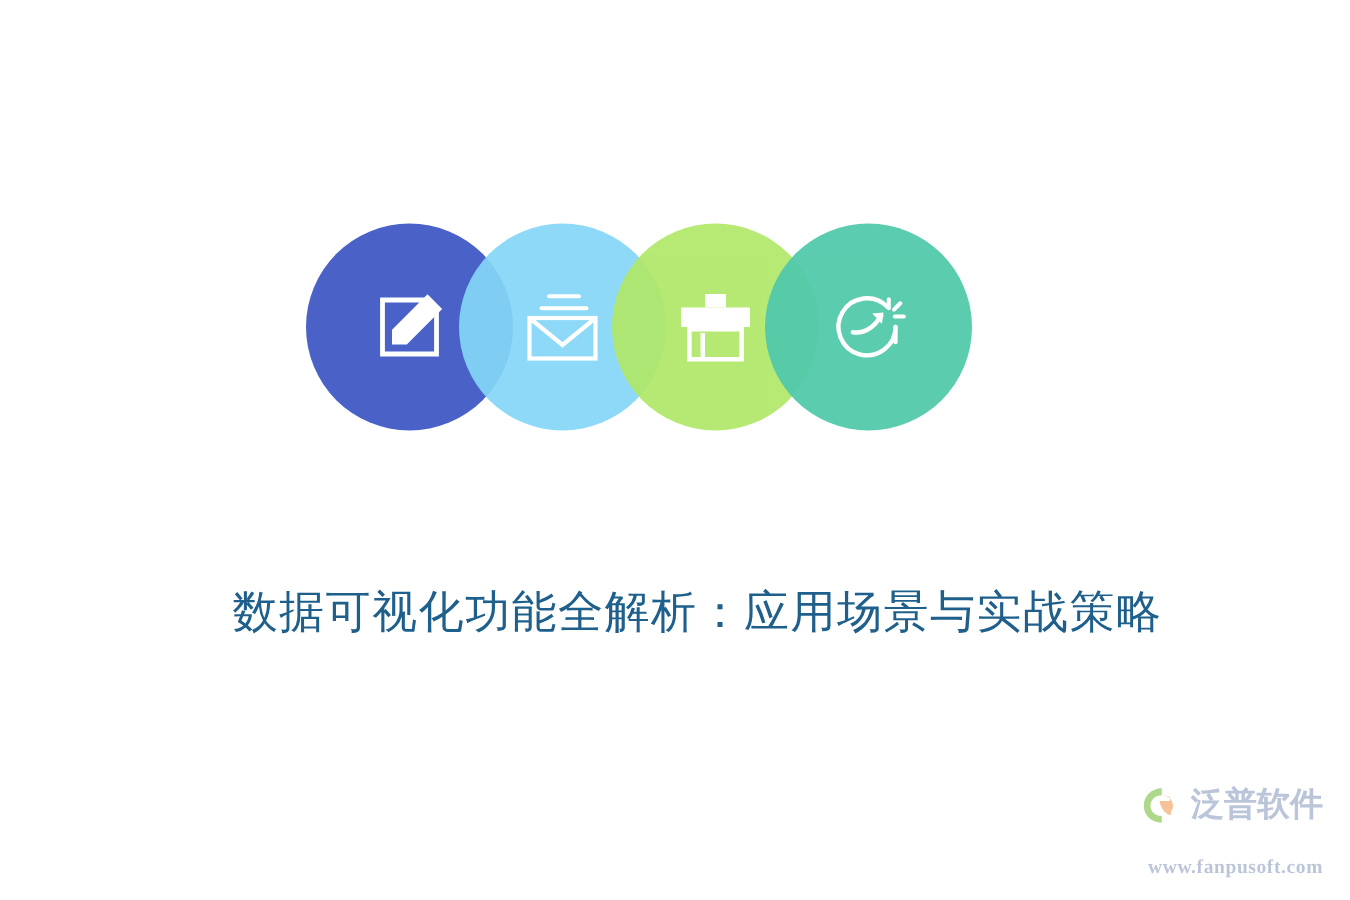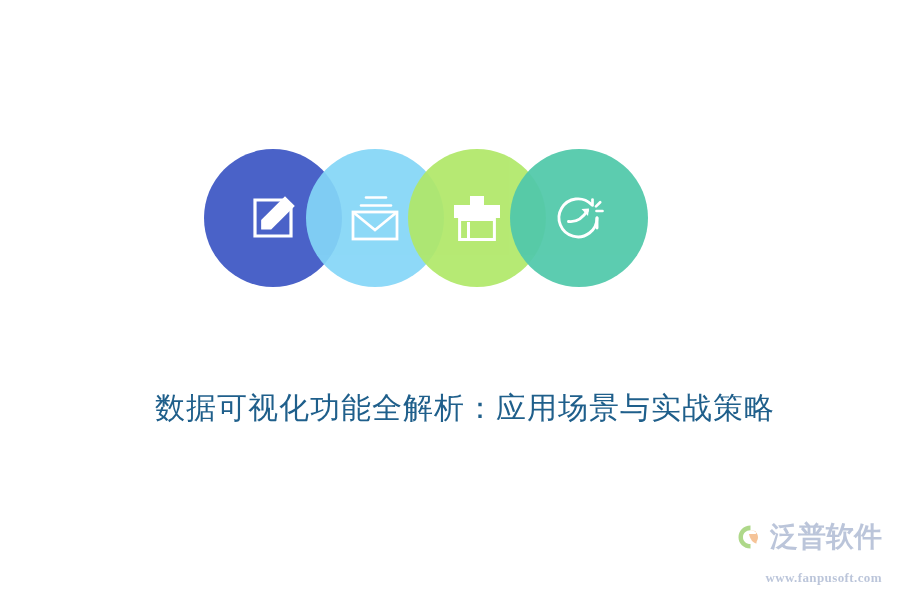--- a/index.html
+++ b/index.html
@@ -83,21 +83,21 @@
     align-items: center;
     gap: 5px;
   }
   .wm-mark {
     width: 30px;
     height: 30px;
     flex: 0 0 30px;
   }
   .wm-text {
     font-family: "DejaVu Sans", "Liberation Sans", sans-serif;
-    font-size: 28px;
+    font-size: 22px;
     font-weight: 700;
     color: #93a3c4;
     line-height: 1;
     letter-spacing: 0px;
   }
   .wm-url {
     font-family: "Liberation Serif", serif;
     font-size: 13px;
     font-weight: 700;
     color: #93a3c4;

